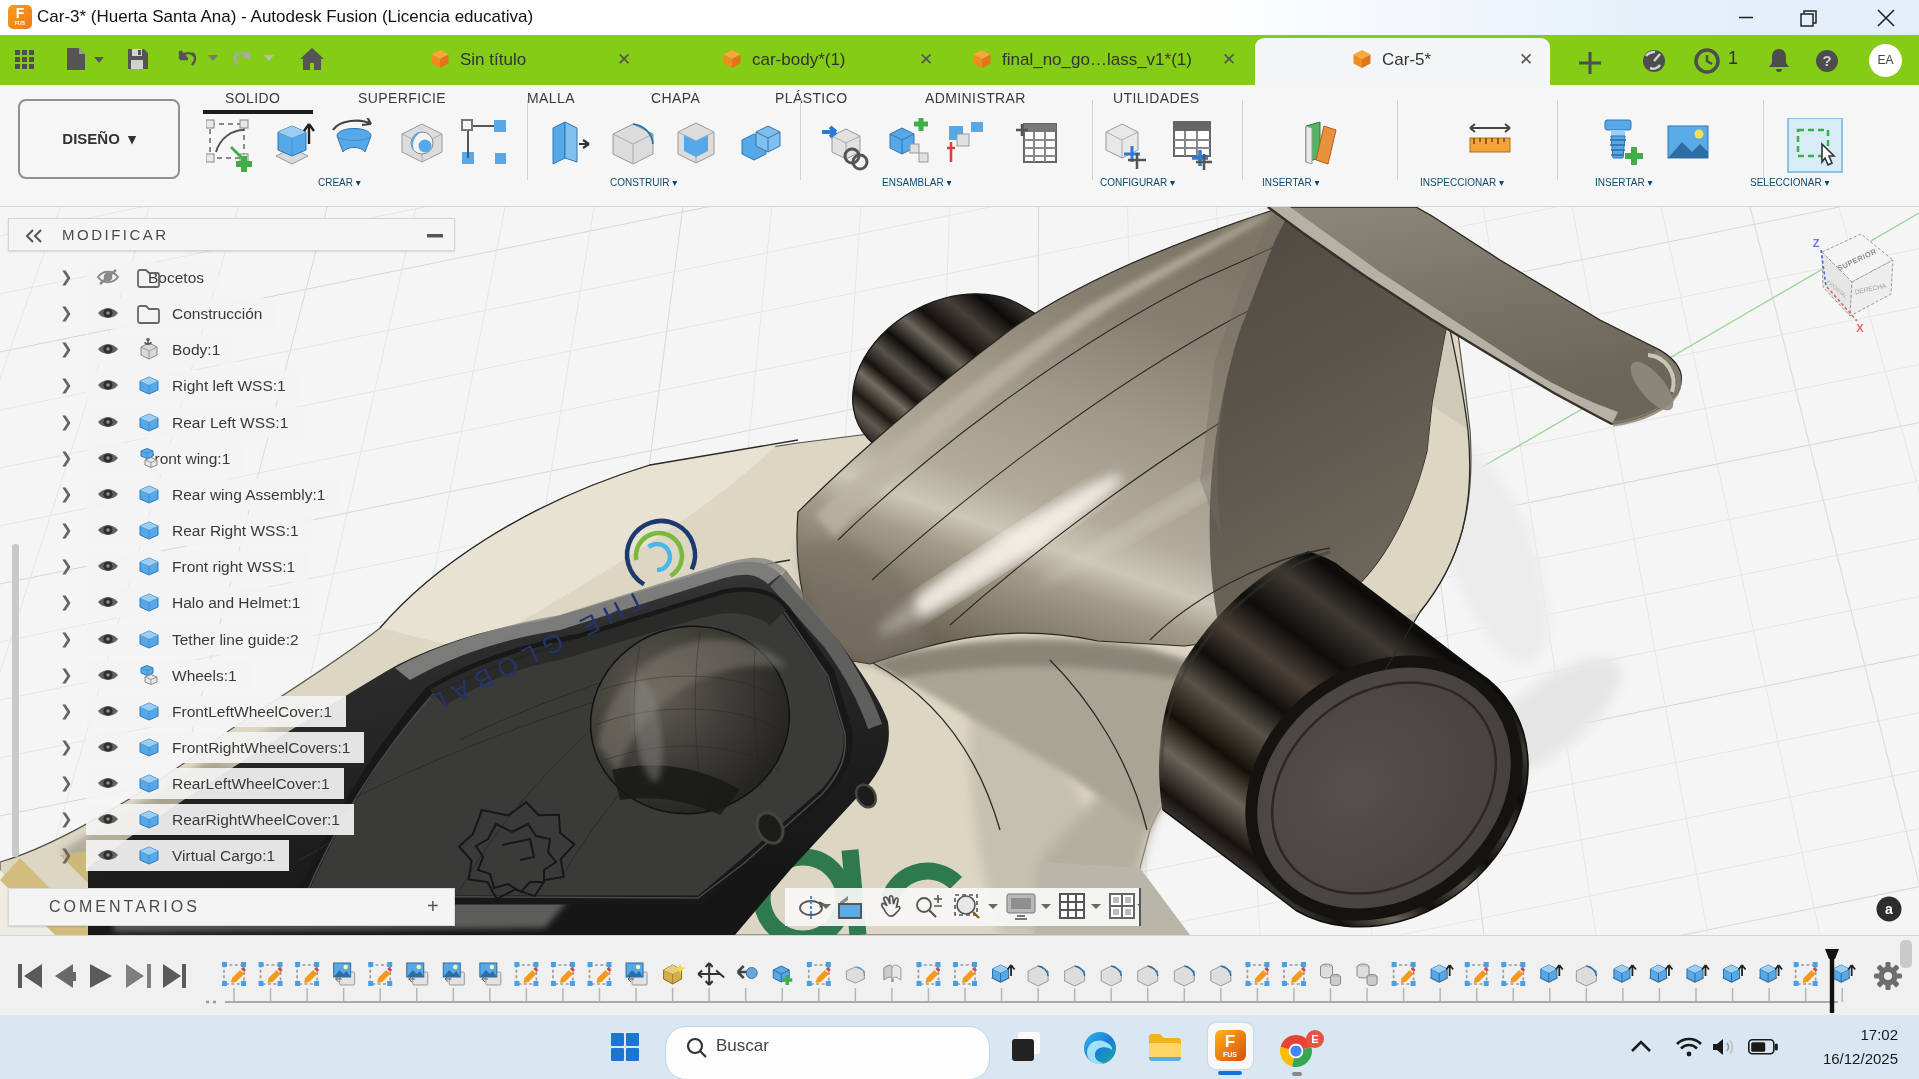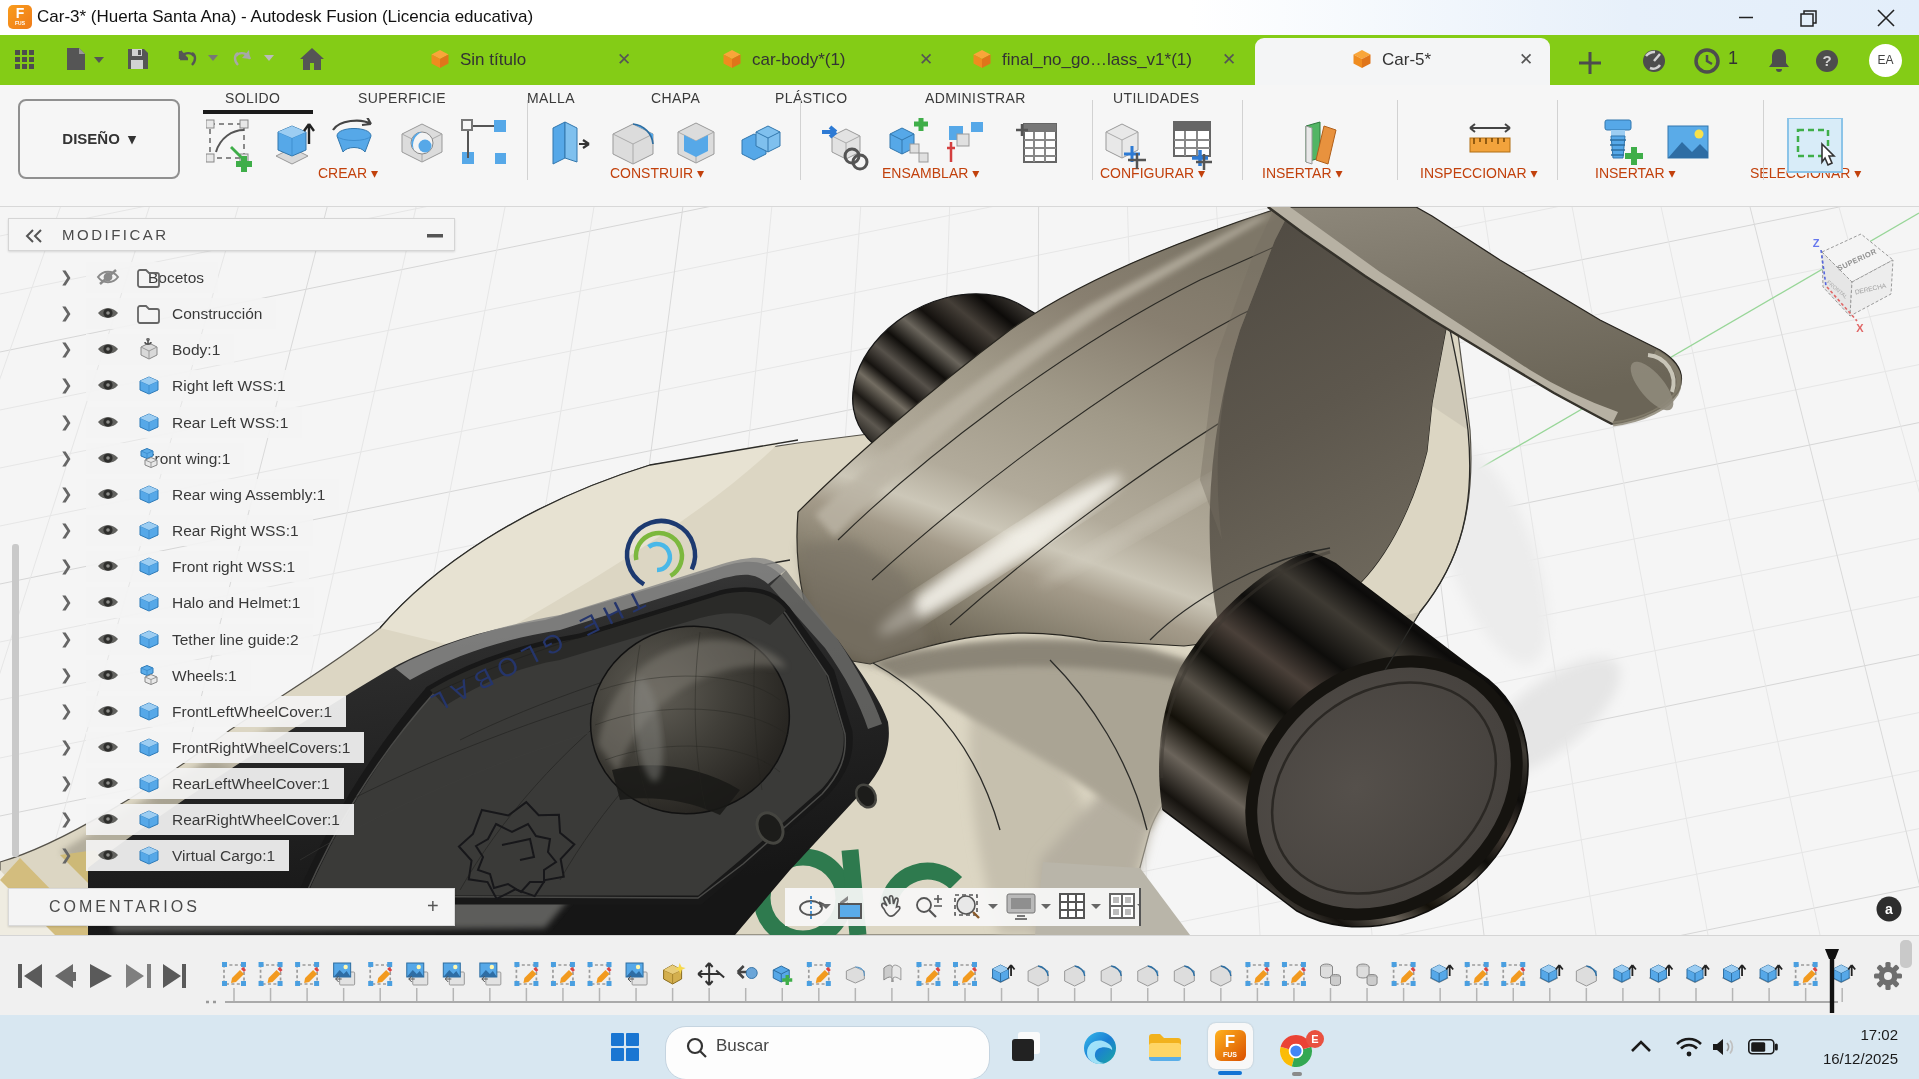--- a/index.html
+++ b/index.html
@@ -15,21 +15,21 @@
 .tbicon{position:absolute;top:48px;color:#4d4d4d}
 .tab{position:absolute;top:14px;height:30px;font-size:17px;color:#333}
 .tabx{color:#555;font-size:17px}
 #activetab{position:absolute;left:1255px;top:3px;width:295px;height:47px;background:#f4f5f6;border-radius:9px 9px 0 0}
 .cube{display:inline-block;width:20px;height:20px;vertical-align:-4px}
 
 #ribbon{position:absolute;left:0;top:85px;width:1919px;height:122px;background:#f6f6f6;border-bottom:1px solid #d8d8d8}
 .rmenu{position:absolute;top:5px;font-size:14px;color:#3a3a3a;letter-spacing:.4px}
 #solido-underline{position:absolute;left:203px;top:25px;width:110px;height:4px;background:#1b1b1b}
 #diseno{position:absolute;left:18px;top:14px;width:162px;height:80px;border:2px solid #909090;border-radius:8px;background:#f6f6f6;color:#333;font-size:15px;font-weight:bold;text-align:center;line-height:76px}
-.rlabel{position:absolute;top:80px;font-size:14px;color:#c2410c;white-space:nowrap}
+.rlabel{position:absolute;top:92px;font-size:10px;color:#0c4a6e;white-space:nowrap}
 .rsep{position:absolute;top:15px;width:1px;height:80px;background:#d2d2d2}
 .ricon{position:absolute;top:33px}
 
 #canvas{position:absolute;left:0;top:207px;width:1919px;height:728px}
 
 #navhead{position:absolute;left:8px;top:218px;width:447px;height:33px;background:#f5f5f5;border:1px solid #d5d5d5;box-shadow:0 1px 2px rgba(0,0,0,.12)}
 #navhead .t{position:absolute;left:53px;top:7px;font-size:15px;letter-spacing:2.5px;color:#4a4a4a}
 .navrow{position:absolute;left:86px;height:31px;background:rgba(243,243,243,.93);white-space:nowrap}
 .navrow .lbl{position:absolute;left:86px;top:6px;font-size:15.5px;color:#3a3a3a}
 .chev{position:absolute;color:#666}

